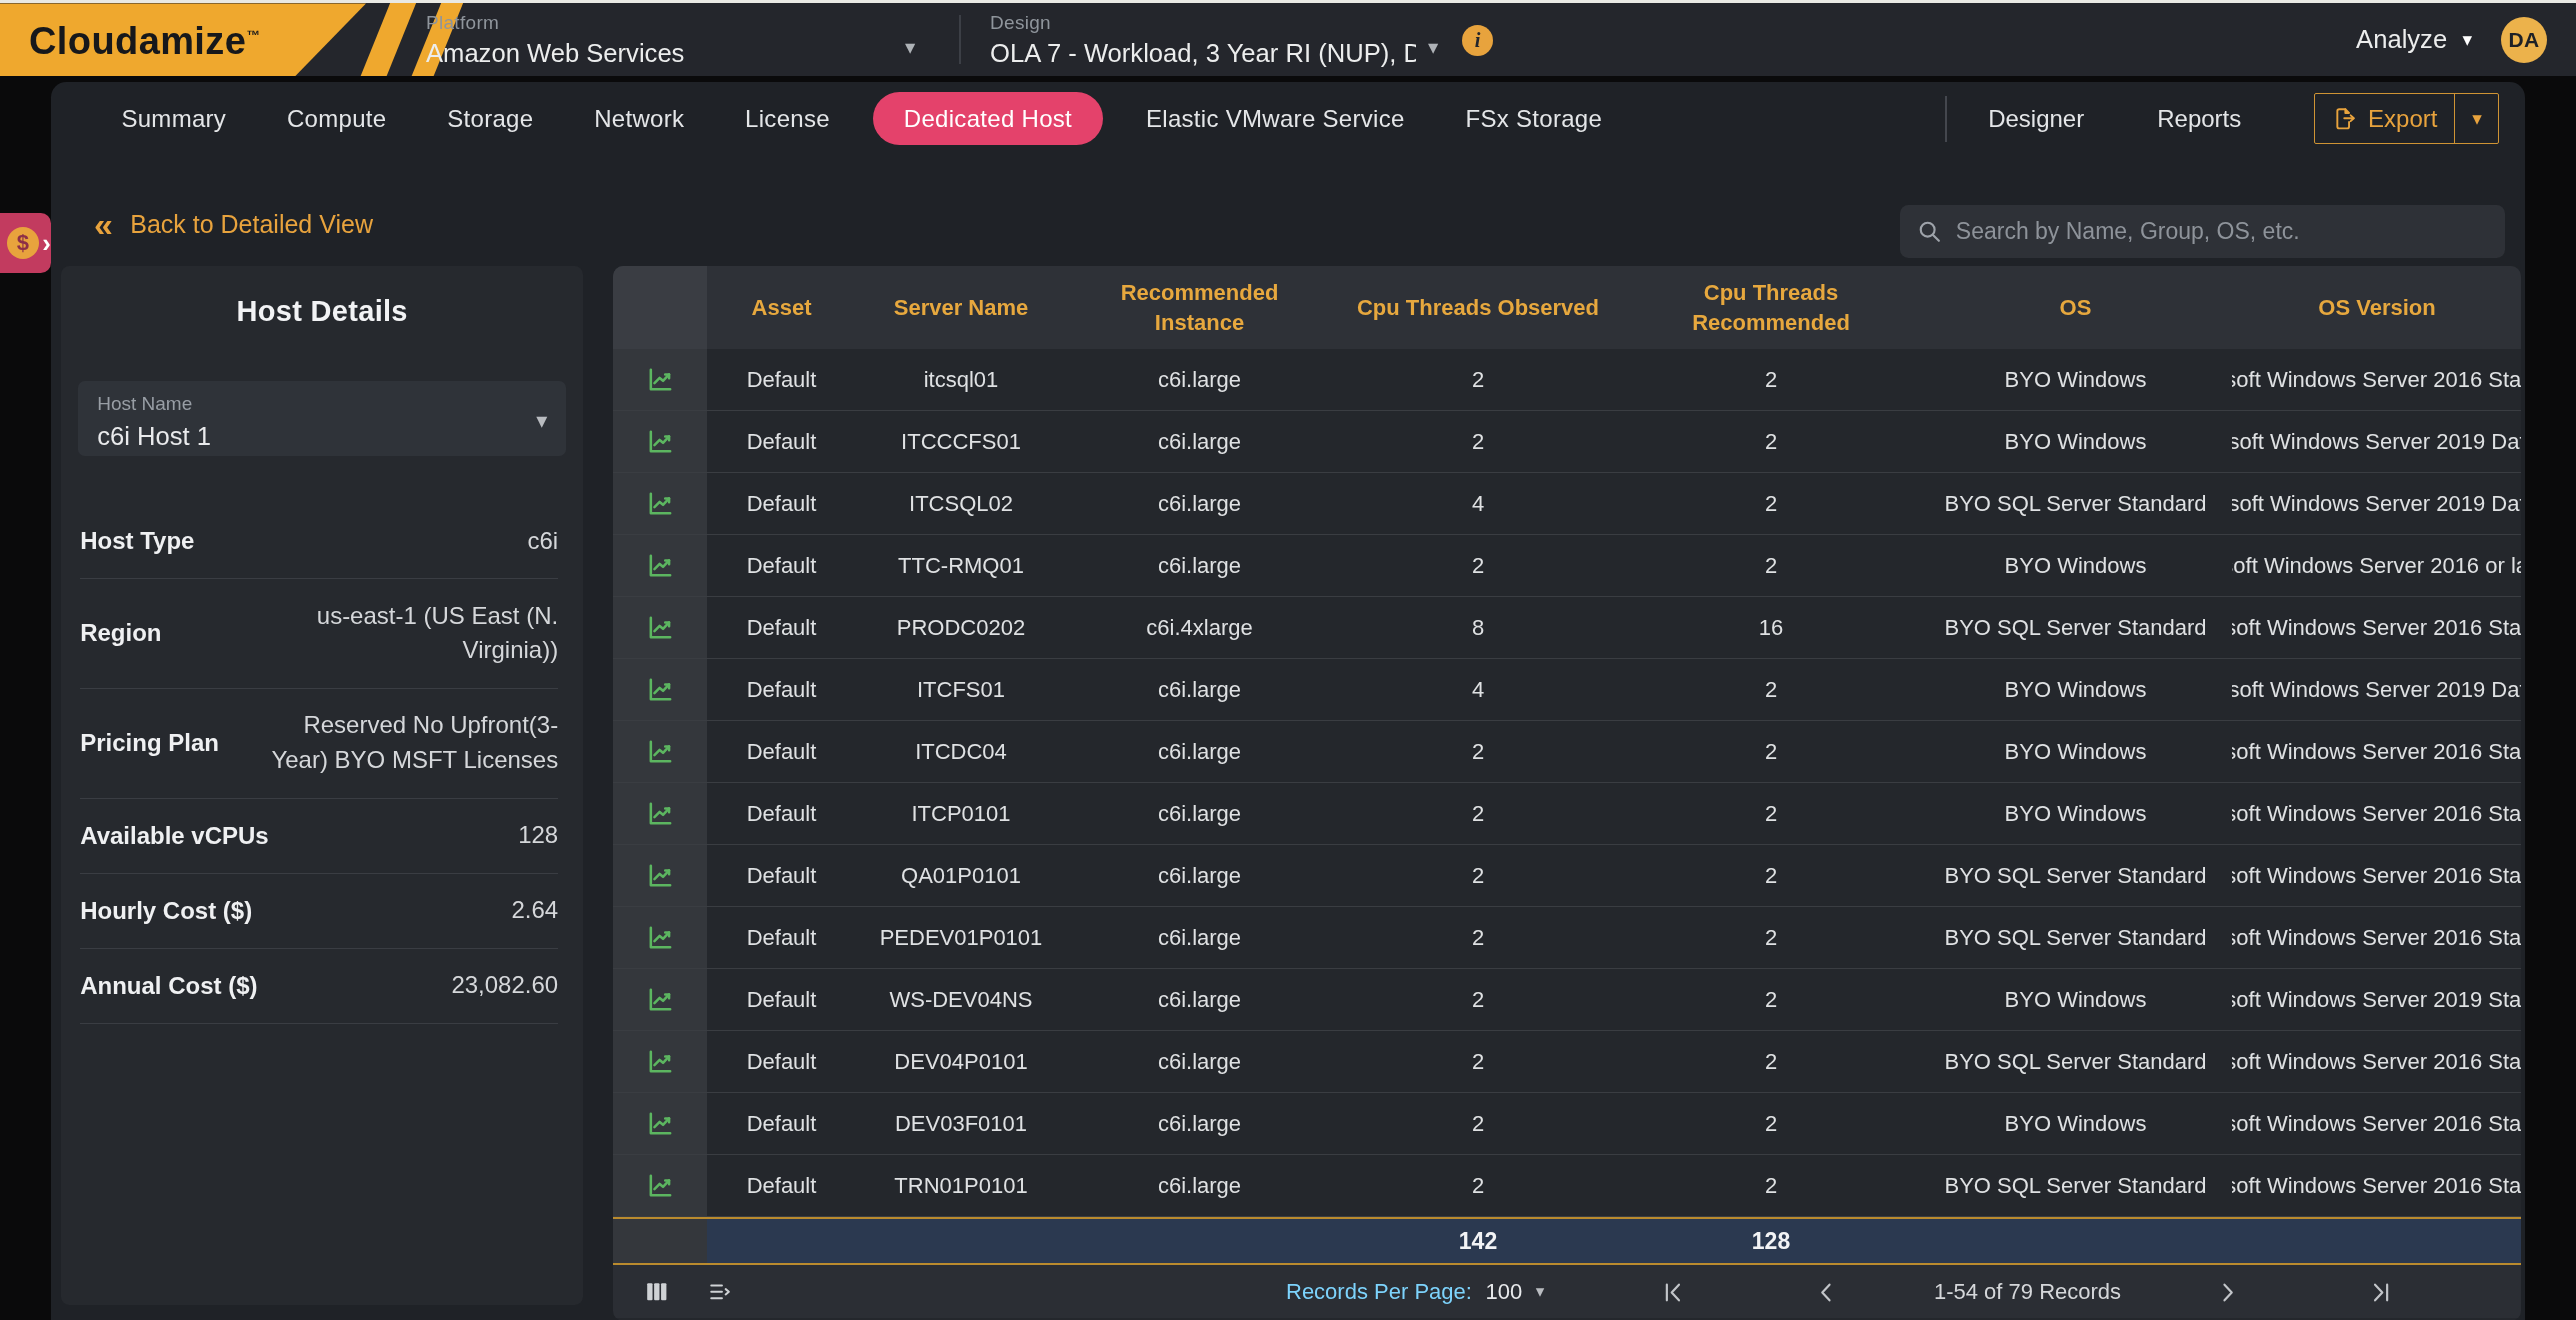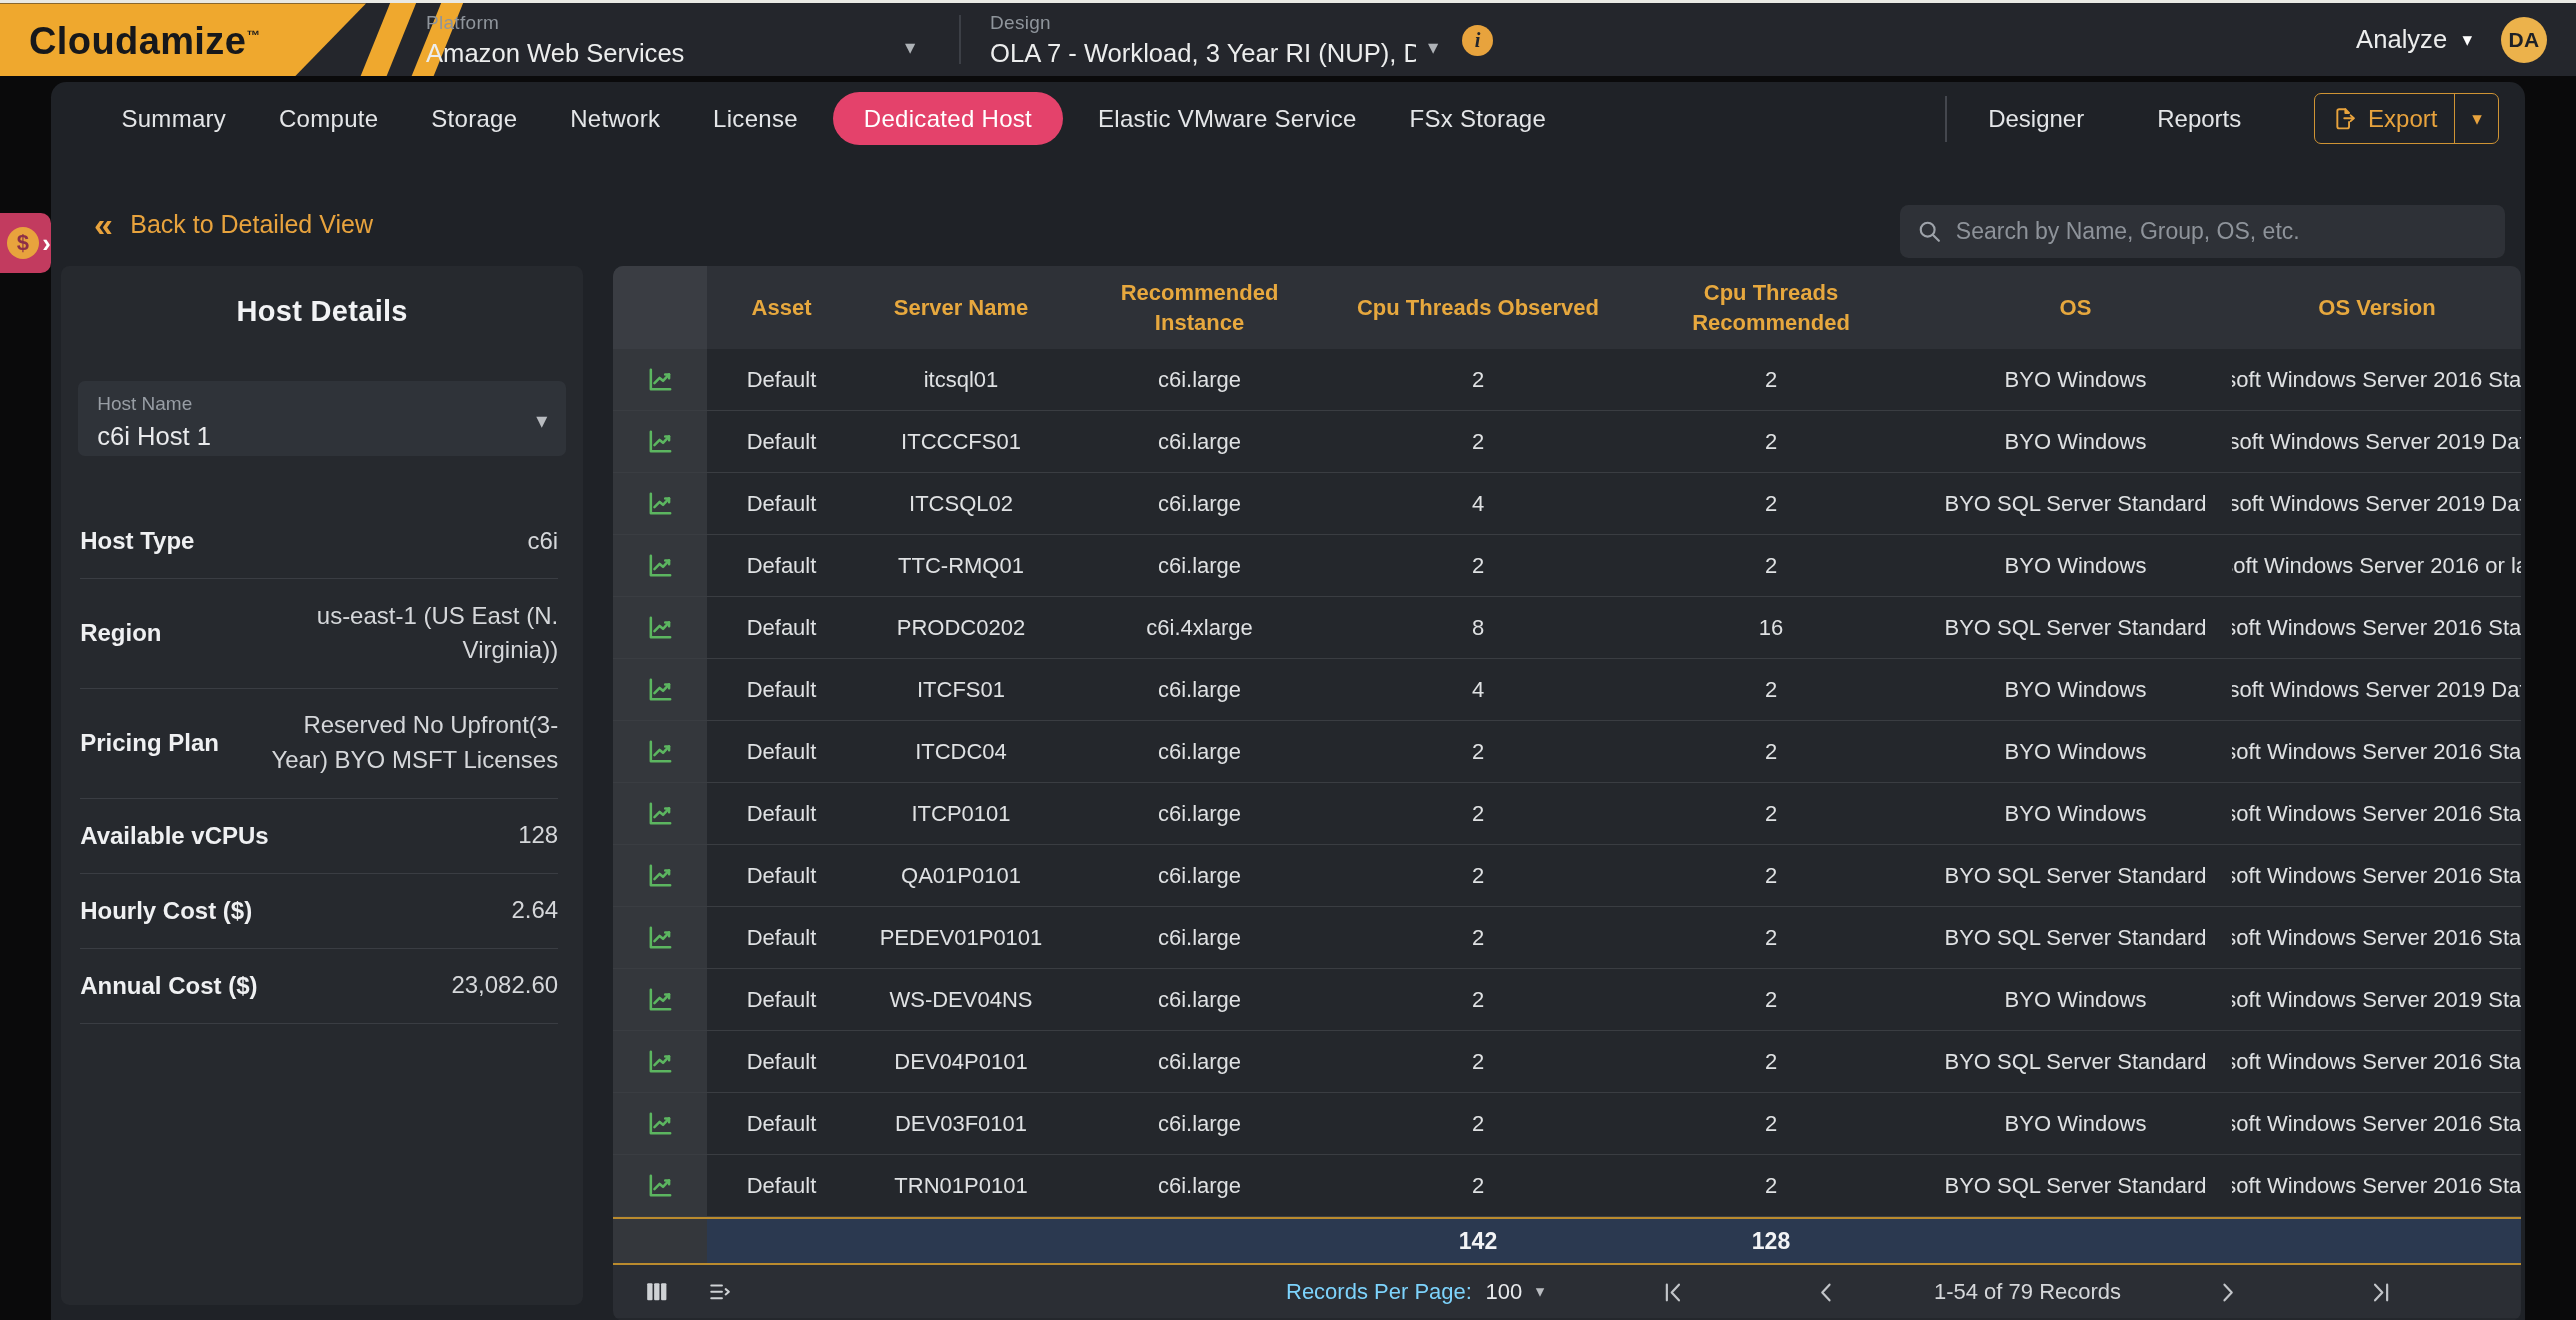--- a/index.html
+++ b/index.html
@@ -37,28 +37,28 @@
   .analyze .hdr-caret2 { font-size:19px; color:#ffffff; }
   .avatar { width:46px; height:46px; border-radius:50%; background:#ecb24b; color:#1e2126;
     font-size:21px; font-weight:700; display:flex; align-items:center; justify-content:center; letter-spacing:0.4px; }
 
   
   .container { position:absolute; left:51px; top:82px; width:2474px; height:1239px;
     background:#1f2227; border-radius:15.3px 15.3px 0 0; }
 
   
   .tabbar { position:absolute; left:0; top:0; width:100%; height:73px; display:flex; align-items:center; }
-  #nav-tabs { display:flex; align-items:center; margin-left:44px; }
+  #nav-tabs { display:flex; align-items:center; margin-left:44px;gap:8px; }
   .tab { font-size:24px; color:#e4e6e8; padding:0 26.4px; letter-spacing:0.3px; cursor:default; }
   .tab.active { background:#e4426b; color:#ffffff; border-radius:851px; padding:12.8px 31px; margin:0 8.5px; }
   .tab-right { position:absolute; right:25.6px; top:0; height:73px; display:flex; align-items:center; gap:0; }
   .tab-vdiv { width:1.7px; height:46px; background:#44474e; margin-right:41px; }
   #nav-links { display:flex; align-items:center; }
   .navlink { font-size:24px; color:#e4e6e8; margin-right:73px; cursor:default; }
-  .export-btn { display:flex; align-items:center; height:51px; border:1.7px solid #cf9434; border-radius:7px; overflow:hidden; }
+  .export-btn { display:flex; align-items:center; height:51px; border:1.7px solid #cf9434; border-radius:2px; overflow:hidden; }
   .export-main { display:flex; align-items:center; gap:10.2px; padding:0 17px; height:100%; }
   .export-label { color:#e8a33d; font-size:24px; }
   .export-caret { width:44px; height:100%; display:flex; align-items:center; justify-content:center;
     border-left:1.7px solid #cf9434; color:#e8a33d; font-size:19px; }
 
   
   .back-link { position:absolute; left:43px; top:128px; display:flex; align-items:center; gap:19px;
     color:#e8a33d; font-size:25px; cursor:default; }
   .back-chev { font-size:34px; line-height:25px; font-weight:700; letter-spacing:-1.7px; }
   .search-box { position:absolute; right:20.4px; top:123px; width:605px; height:53px; background:#2e3137;

